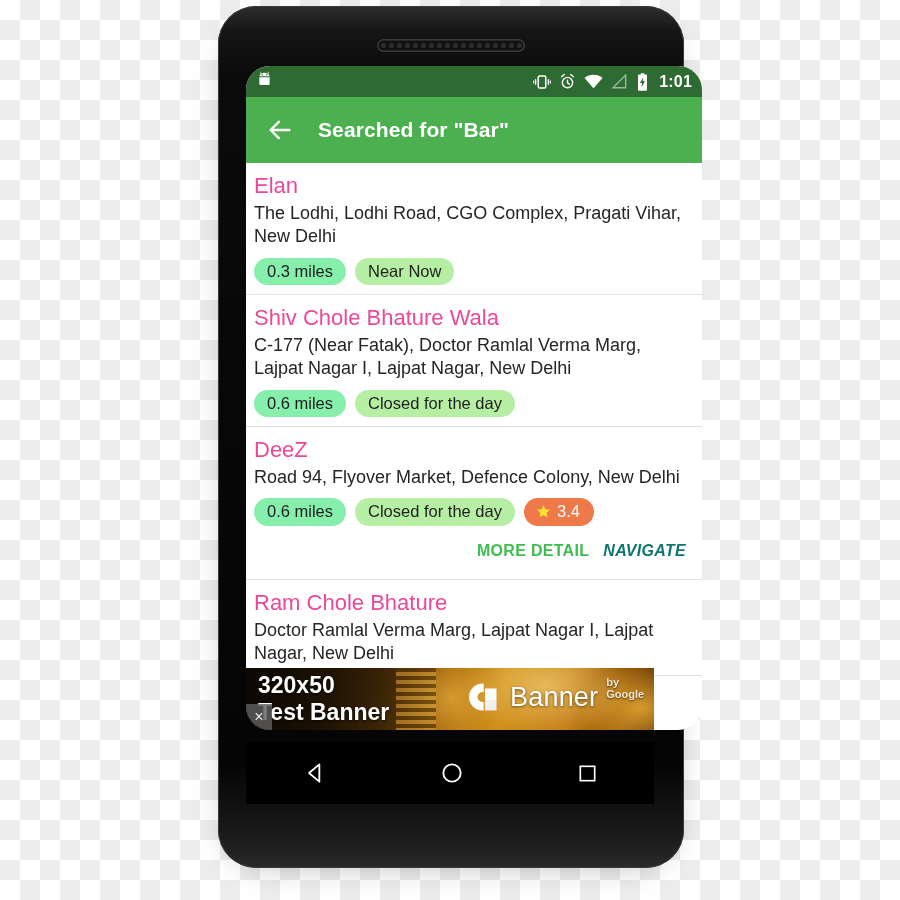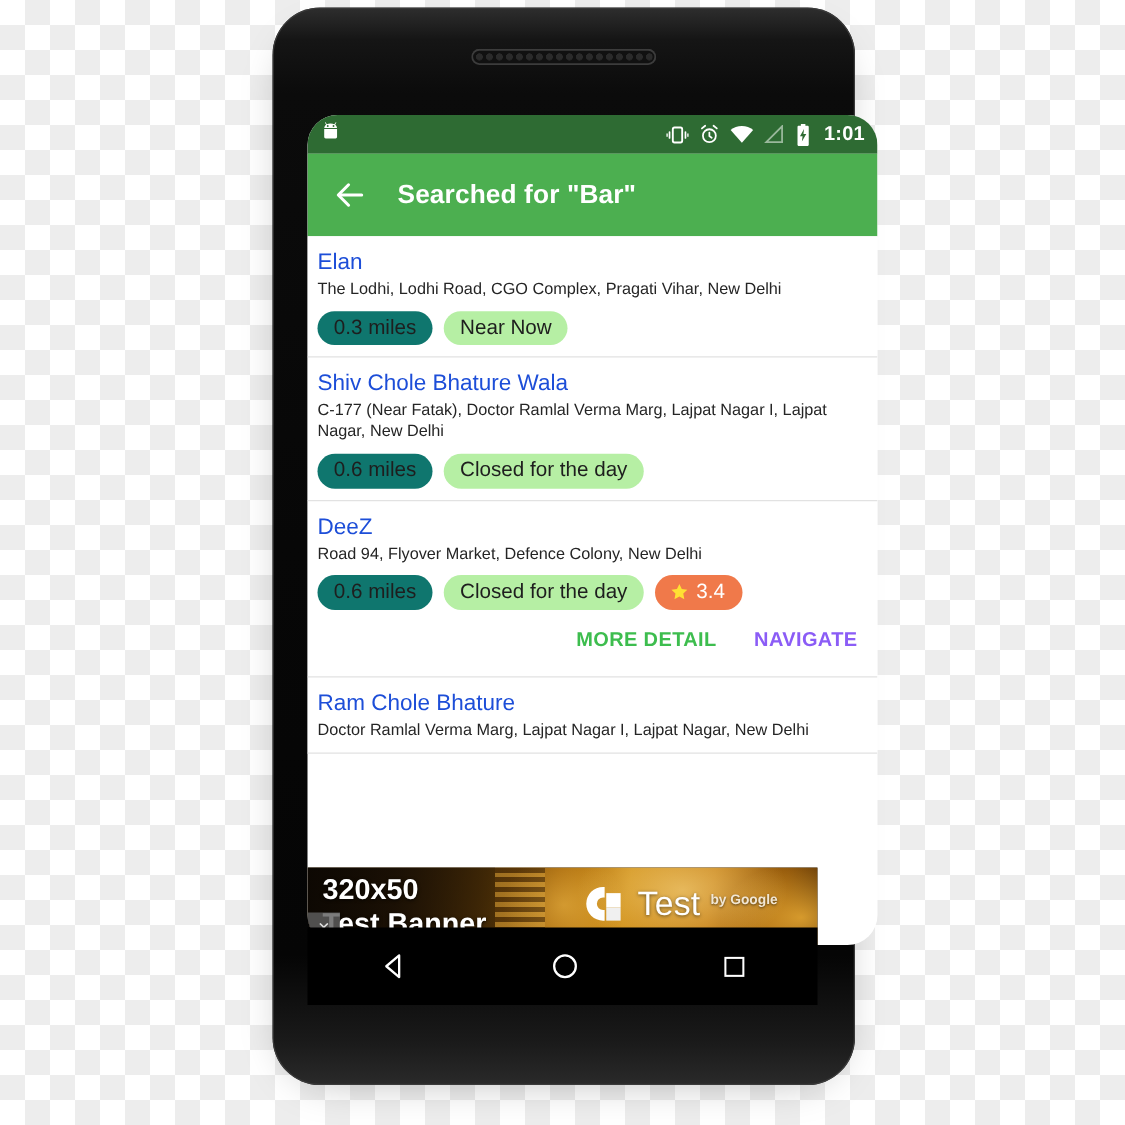--- a/index.html
+++ b/index.html
@@ -64,21 +64,21 @@
     right: 3px;
     bottom: 2px;
     background-image: radial-gradient(circle at 3.5px 4.5px, #2b2b2b 2.6px, transparent 2.9px);
     background-size: 8px 9px;
   }
 
   
   .screen {
     position: absolute;
     left: 246px;
-    top: 92px;
+    top: 66px;
     width: 456px;
     height: 664px;
     background: #fff;
     overflow: hidden;
     border-radius: 24px;
   }
 
   
   .statusbar {
     height: 31px;
@@ -121,69 +121,69 @@
   
   .list {
     background:#fff;
   }
   .list-item {
     padding: 10px 8px 9px 8px;
     border-bottom: 1px solid #e2e2e2;
     box-sizing: border-box;
   }
   .item-name {
-    font-size: 18px;
-    color: #1d4ed8;
+    font-size: 22px;
+    color: #ec4899;
     line-height: 1.22;
     margin-bottom: 2px;
   }
   .item-addr {
-    font-size: 13px;
+    font-size: 18px;
     color: #252525;
     line-height: 1.30;
   }
   .chips {
     margin-top: 9px;
     display: flex;
     align-items: center;
     gap: 9px;
     flex-wrap: wrap;
   }
   .chip {
     border-radius: 999px;
     padding: 5px 13px 6px 13px;
     font-size: 16.5px;
     line-height: 1;
     color: #1e1e1e;
     white-space: nowrap;
   }
-  .chip-distance { background: #0f766e; }
+  .chip-distance { background: #86efac; }
   .chip-status   { background: #b6efa4; }
   .chip-rating   { background: #f0794a; color:#ffffff; display:flex; align-items:center; gap:6px; padding:5px 14px 6px 12px;}
   .star { width:15px; height:15px; flex:none; }
   .actions {
     margin-top: 16px;
     margin-bottom: 10px;
     display:flex;
     justify-content:flex-end;
-    gap: 30px;
+    gap: 14px;
     padding-right: 8px;
   }
   .action-btn {
     font-size: 16px;
     font-weight: 700;
     letter-spacing: 0.3px;
     cursor: pointer;
     background: none;
     border: none;
     padding: 0;
     font-family: "Liberation Sans", sans-serif;
   }
   .action-more { color:#3dbd4e; }
-  .action-nav  { color:#8b5cf6; }
+  .action-nav  { color:#0f766e;font-style:italic; }
 
   
   .ad-banner {
     position:absolute;
     left:0;
     bottom:0;
     width:408px;
     height:62px;
     overflow:hidden;
     background:#3a2a12;
@@ -383,21 +383,21 @@
       <div class="ad-text">320x50
 Test Banner</div>
       <div class="admob-logo">
         <span class="admob-mark">
           <svg width="42" height="42" viewBox="0 0 42 42">
             <path d="M22.5 7.5a13.5 13.5 0 1 0 0 27h1.2V26h-1.2a5 5 0 1 1 0-10h1.2V7.5h-1.2z" fill="#ffffff"></path>
             <rect x="25" y="12.5" width="11.5" height="11.5" fill="#ffffff"></rect>
             <rect x="25" y="24" width="11.5" height="10.5" fill="#f0f0f0"></rect>
           </svg>
         </span>
-        <span class="admob-word">Test</span>
+        <span class="admob-word">Banner</span>
         <span class="admob-by">by Google</span>
       </div>
       <div class="ad-close">×</div>
     </div>
 
   </div>
 
   <div class="navbar">
     <span>
       <svg width="26" height="26" viewBox="0 0 24 24" fill="none" stroke="#ffffff" stroke-width="1.7" stroke-linejoin="round">

